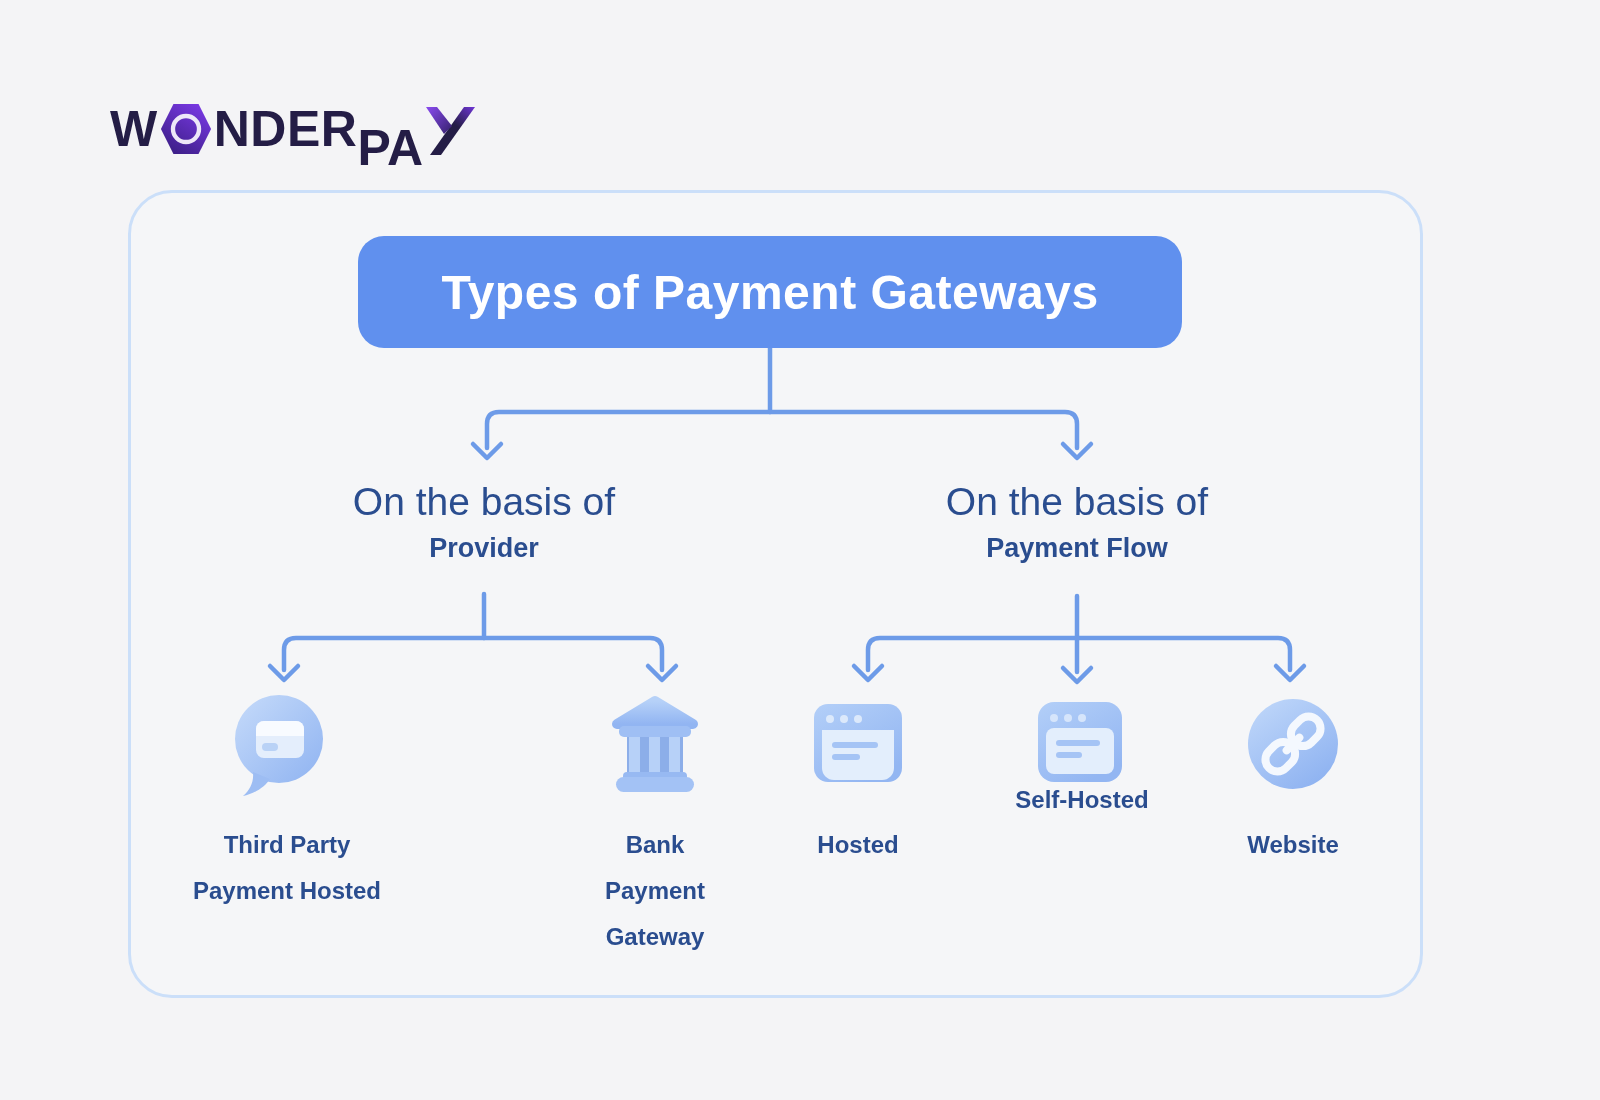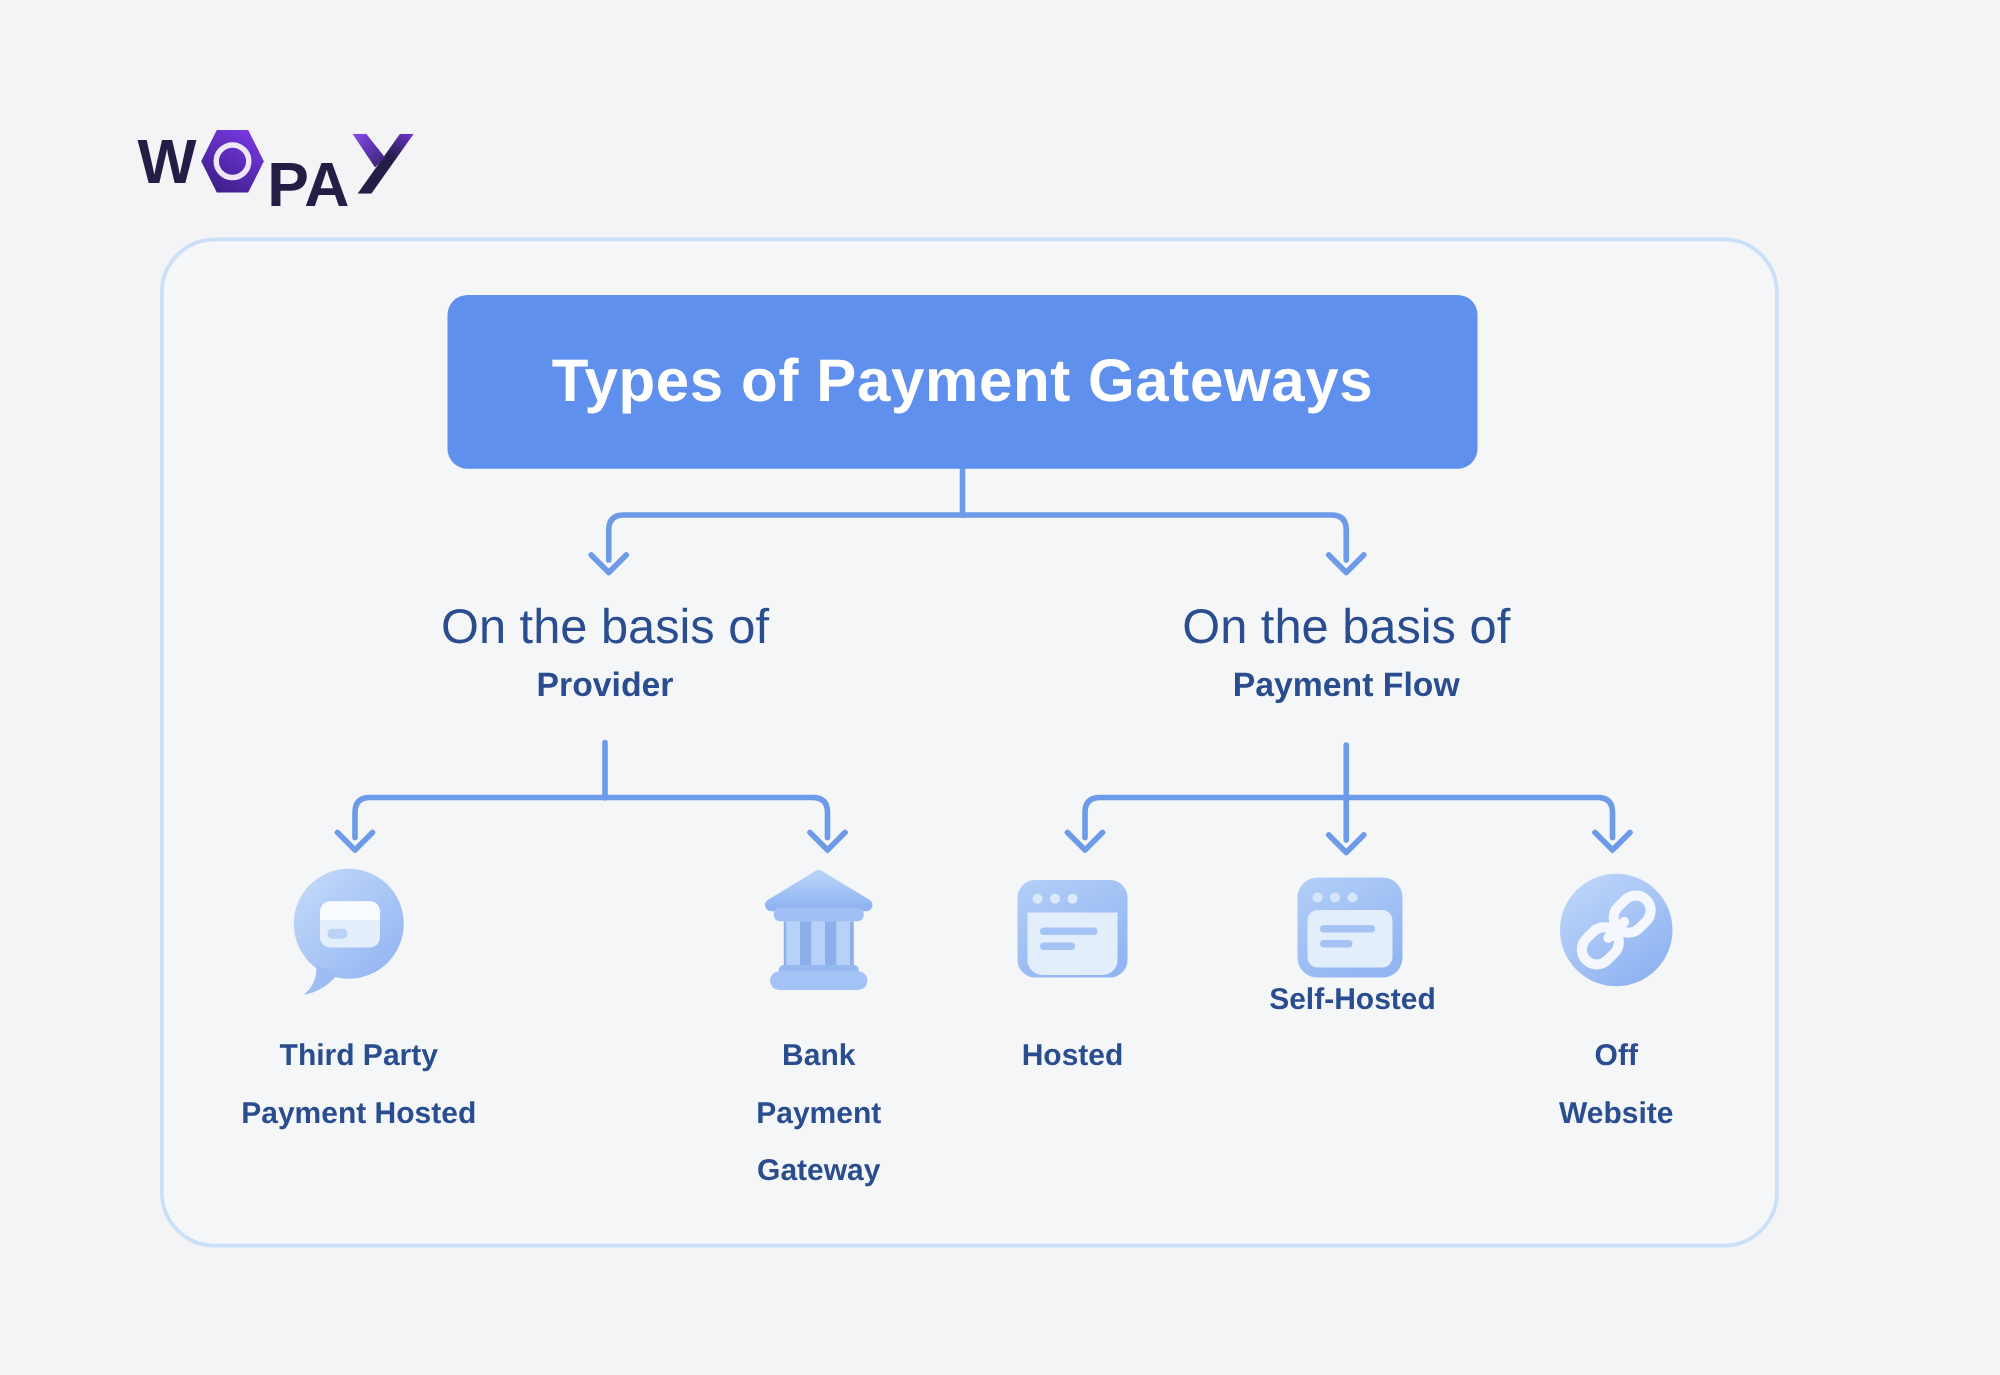--- a/index.html
+++ b/index.html
@@ -12,22 +12,22 @@
   .logo .lt.heavy{font-weight:800;letter-spacing:0px;margin-top:38px;}
   .logo svg{display:block;}
   .logo .hex{margin:0 1px;}
   .logo .ysvg{margin-left:3px;margin-top:4px;}
 
   
   .container{position:absolute;left:128px;top:190px;width:1295px;height:808px;
              border:3px solid #CBDFF9;border-radius:44px;background:#F5F6F8;box-sizing:border-box;}
 
   
-  .title-box{position:absolute;left:358px;top:236px;width:824px;height:139px;background:#6090EE;
-             border-radius:16px;display:flex;align-items:center;justify-content:center;}
+  .title-box{position:absolute;left:358px;top:236px;width:824px;height:112px;background:#6090EE;
+             border-radius:26px;display:flex;align-items:center;justify-content:center;}
   .title-box span{font-size:48px;font-weight:700;color:#FFFFFF;letter-spacing:0.5px;}
 
   
   .connectors{position:absolute;left:0;top:0;width:1600px;height:1100px;pointer-events:none;}
 
   
   .branch-label{position:absolute;width:420px;text-align:center;color:#2A4D8F;}
   .branch-label .l1{display:block;font-size:39px;font-weight:500;line-height:44px;}
   .branch-label .l2{display:block;font-size:27px;font-weight:700;line-height:48px;}
   .branch-left{left:274px;top:480px;}
@@ -60,20 +60,21 @@
     <svg class="hex" width="54" height="58" viewBox="0 0 56 58">
       <defs>
         <linearGradient id="hexg" x1="0.8" y1="0" x2="0.2" y2="1">
           <stop offset="0" stop-color="#7A39E5"></stop>
             <stop offset="1" stop-color="#3B1E85"></stop>
         </linearGradient>
       </defs>
       <polygon points="15,3 41,3 54,29 41,55 15,55 2,29" fill="url(#hexg)"></polygon>
       <circle cx="28" cy="29" r="13.5" fill="none" stroke="#EDE7F8" stroke-width="4.5"></circle>
     </svg>
+    <span class="lt">NDER</span>
     <span class="lt heavy">PA</span>
     <svg class="ysvg" width="50" height="48" viewBox="0 0 50 48">
       <defs>
         <linearGradient id="yg" x1="0" y1="0" x2="1" y2="1">
           <stop offset="0" stop-color="#8A4BF0"></stop>
             <stop offset="1" stop-color="#34206B"></stop>
         </linearGradient>
         <linearGradient id="yg2" x1="1" y1="0" x2="0.25" y2="1">
           <stop offset="0" stop-color="#6F35D6"></stop>
             <stop offset="0.45" stop-color="#241D46"></stop>
@@ -202,17 +203,16 @@
     <span>Payment</span>
     <span>Gateway</span>
   </div>
   <div class="leaf-label leaf-3">
     <span>Hosted</span>
   </div>
   <div class="leaf-label leaf-4">
     <span>Self-Hosted</span>
   </div>
   <div class="leaf-label leaf-5">
-    <span>Off</span>
     <span>Website</span>
   </div>
 
 </div>
 
 </body></html>

